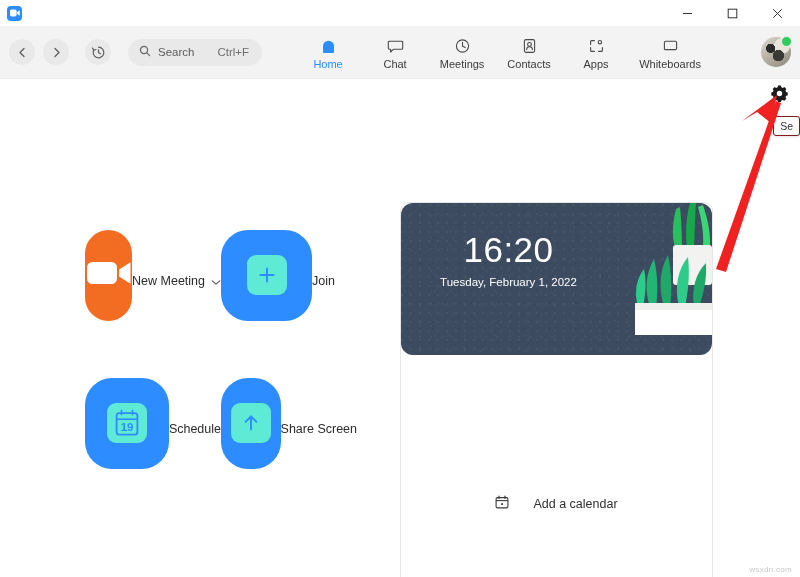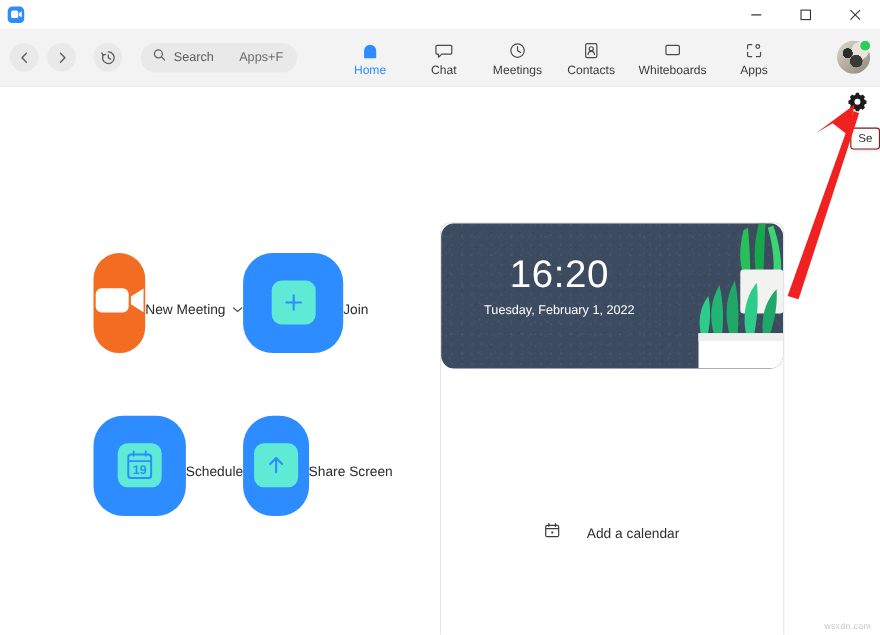--- a/index.html
+++ b/index.html
@@ -232,21 +232,21 @@
     width: 313px;
     height: 404px;
     background: #ffffff;
     border: 1px solid #e6e6e6;
     border-radius: 9px;
     box-sizing: border-box;
     overflow: hidden;
   }
   .card-banner {
     position: relative;
-    height: 132px;
+    height: 152px;
     background: #3c4b60;
     overflow: hidden;
     border-radius: 12px;
   }
   .banner-noise {
     position: absolute;
     inset: 0;
     background-image:
       radial-gradient(circle at 12% 22%, rgba(255,255,255,.05) 0 1px, transparent 1px),
       radial-gradient(circle at 44% 68%, rgba(0,0,0,.07) 0 1px, transparent 1px),
@@ -391,21 +391,21 @@
   </div>
 
   <div class="search-pill">
     <span>
       <svg width="12" height="12" viewBox="0 0 12 12">
           <circle cx="5" cy="5" r="3.6" fill="none" stroke="#666" stroke-width="1.2"></circle>
           <line x1="7.7" y1="7.7" x2="10.6" y2="10.6" stroke="#666" stroke-width="1.2" stroke-linecap="round"></line>
         </svg>
     </span>
     <span class="search-label">Search</span>
-    <span class="search-shortcut">Apps+F</span>
+    <span class="search-shortcut">Ctrl+F</span>
   </div>
 
   <div class="tabs">
     <div class="tab active">
       <span class="tab-icon">
         <svg width="17" height="16" viewBox="0 0 17 16">
           <path d="M3 14 V8.2 a5.5 5.5 0 0 1 11 0 V14 a0.9 0.9 0 0 1 -0.9 0.9 H3.9 A0.9 0.9 0 0 1 3 14 Z" fill="#2d8cff"></path>
         </svg>
       </span>
       <span class="tab-label">Home</span>
@@ -429,39 +429,39 @@
     </div>
     <div class="tab">
       <span class="tab-icon">
         <svg width="17" height="16" viewBox="0 0 17 16">
           <rect x="3.4" y="1.6" width="10.2" height="12.8" rx="1.6" fill="none" stroke="#4a4a4a" stroke-width="1.1"></rect>
           <circle cx="8.5" cy="6.4" r="1.9" fill="none" stroke="#4a4a4a" stroke-width="1.1"></circle>
           <path d="M5.6 11.6 a2.9 2.9 0 0 1 5.8 0" fill="none" stroke="#4a4a4a" stroke-width="1.1" stroke-linecap="round"></path>
         </svg>
       </span>
       <span class="tab-label">Contacts</span>
-    </div>
-    <div class="tab" style="width:80px;">
-      <span class="tab-icon">
-        <svg width="17" height="16" viewBox="0 0 17 16">
-          <rect x="2.4" y="3.2" width="12.2" height="8.4" rx="1.2" fill="none" stroke="#4a4a4a" stroke-width="1.1"></rect>
-        </svg>
-      </span>
-      <span class="tab-label">Whiteboards</span>
     </div>
     <div class="tab">
       <span class="tab-icon">
         <svg width="17" height="16" viewBox="0 0 17 16">
           <path d="M6.4 2.6 H3.6 a1 1 0 0 0 -1 1 V6.4" fill="none" stroke="#4a4a4a" stroke-width="1.1" stroke-linecap="round"></path>
           <path d="M2.6 9.6 V12.4 a1 1 0 0 0 1 1 H6.4" fill="none" stroke="#4a4a4a" stroke-width="1.1" stroke-linecap="round"></path>
           <path d="M10.6 13.4 H13.4 a1 1 0 0 0 1 -1 V9.6" fill="none" stroke="#4a4a4a" stroke-width="1.1" stroke-linecap="round"></path>
           <circle cx="11.9" cy="4.2" r="1.7" fill="none" stroke="#4a4a4a" stroke-width="1.1"></circle>
         </svg>
       </span>
       <span class="tab-label">Apps</span>
+    </div>
+    <div class="tab" style="width:80px;">
+      <span class="tab-icon">
+        <svg width="17" height="16" viewBox="0 0 17 16">
+          <rect x="2.4" y="3.2" width="12.2" height="8.4" rx="1.2" fill="none" stroke="#4a4a4a" stroke-width="1.1"></rect>
+        </svg>
+      </span>
+      <span class="tab-label">Whiteboards</span>
     </div>
   </div>
 
   <div class="avatar-wrap">
     <div class="avatar">
       <div class="avatar-inner"></div>
     </div>
     <div class="status-dot"></div>
   </div>
 </div>

